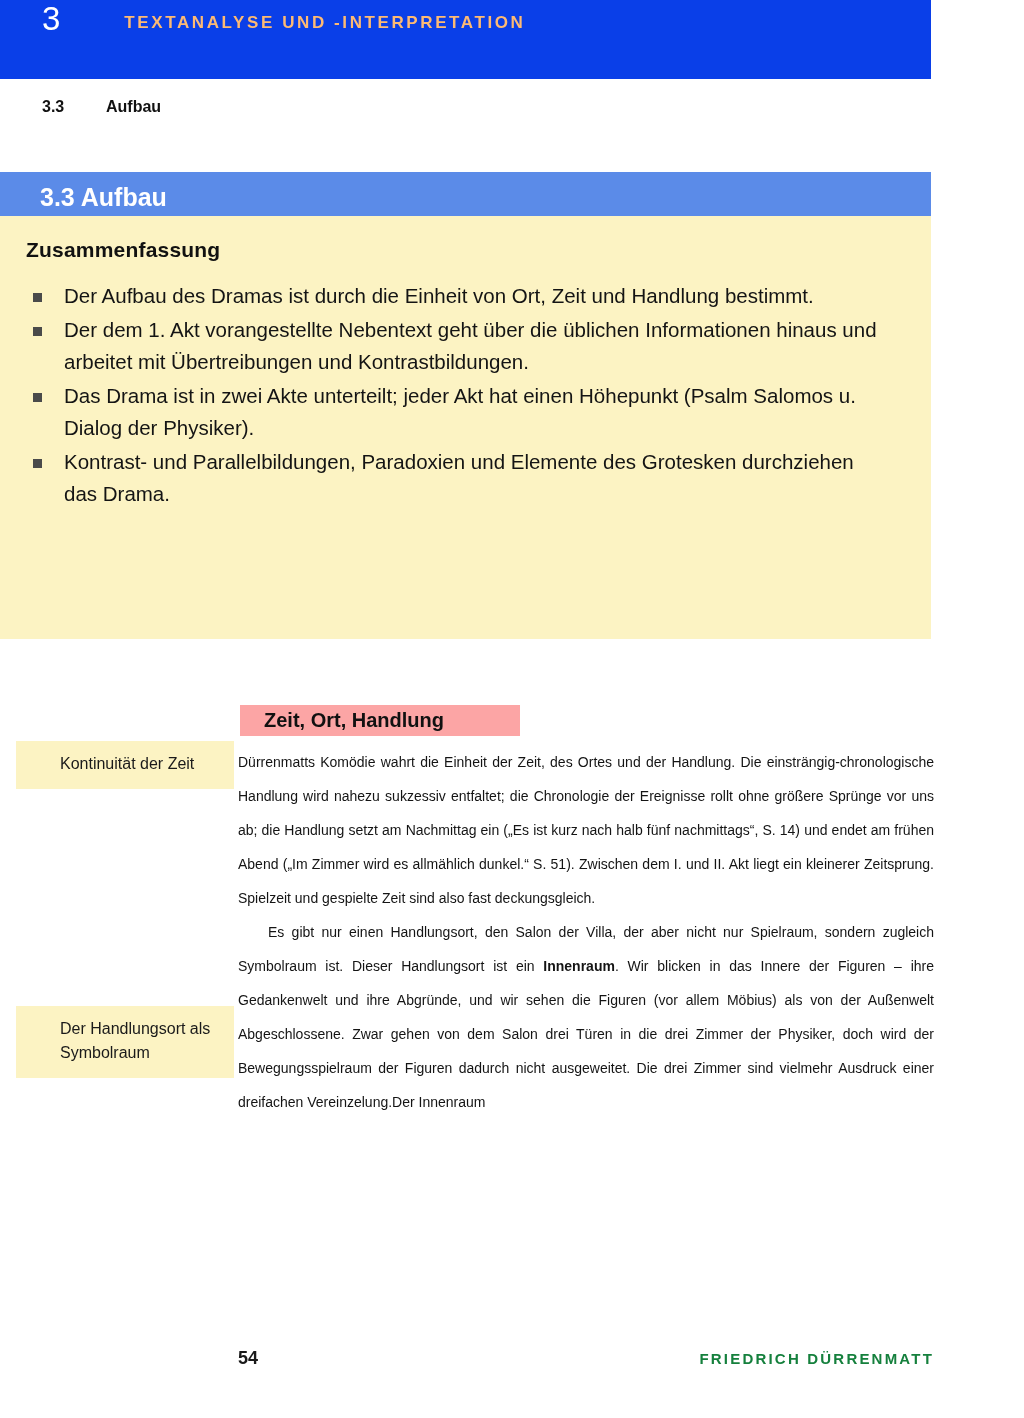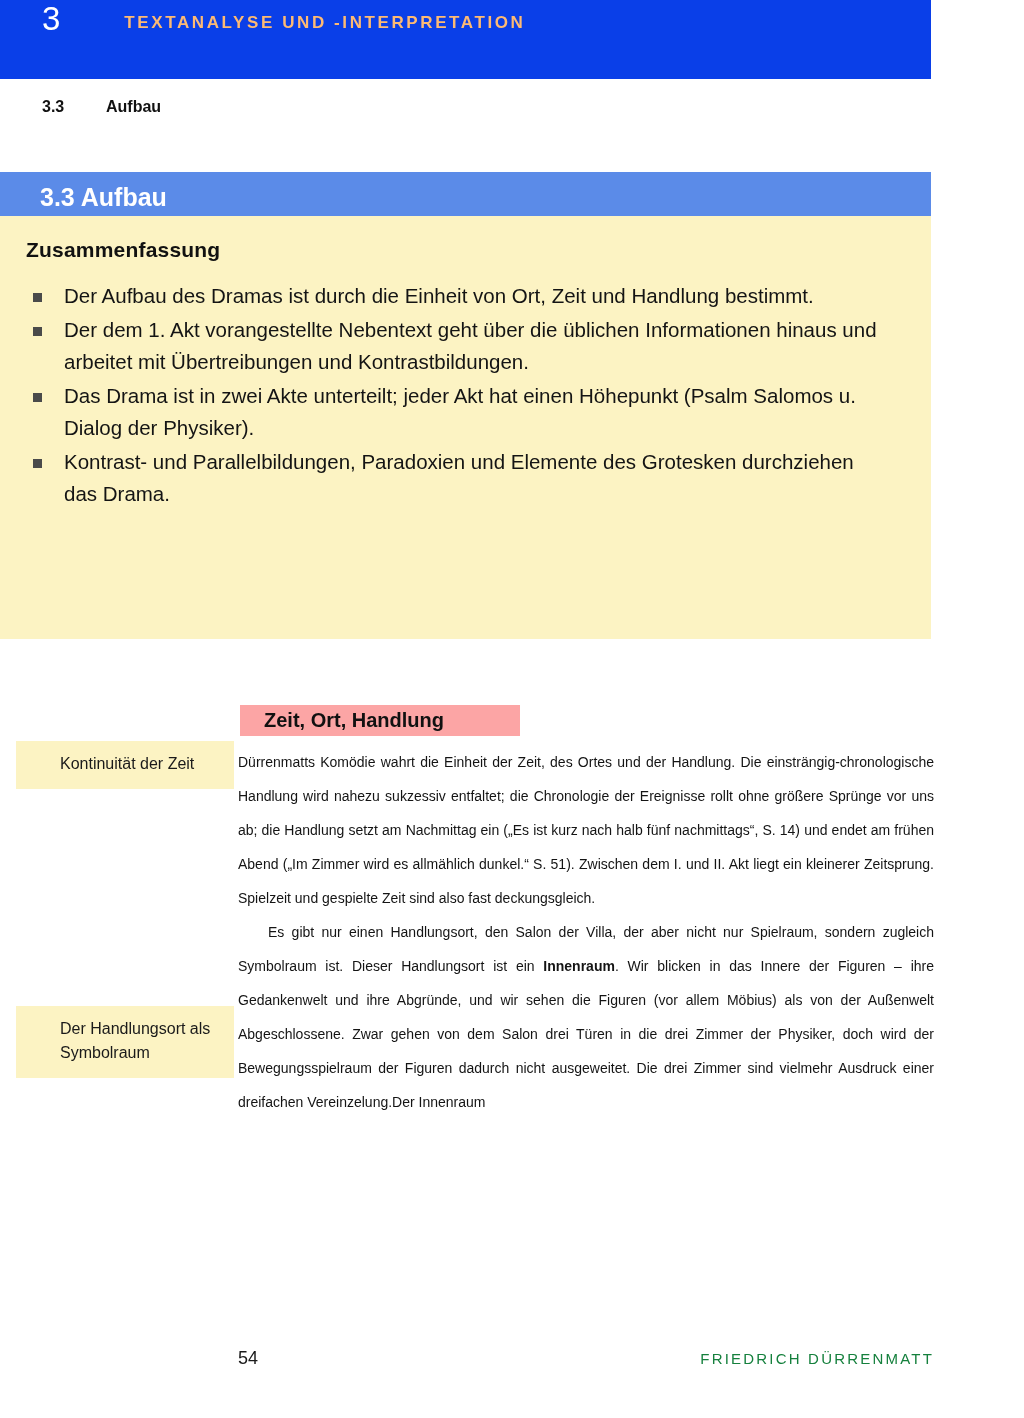--- a/index.html
+++ b/index.html
@@ -170,20 +170,21 @@
 
   
   .footer {
     position: absolute;
     left: 238px;
     top: 1348px;
     width: 696px;
     display: flex;
     justify-content: space-between;
     align-items: baseline;
+    font-weight: bold;
   }
   .page-number {
     font-size: 18px;
     color: #1a1a1a;
   }
   .footer-book-title {
     font-size: 15px;
     letter-spacing: 2.2px;
     color: #15803d;
   }

